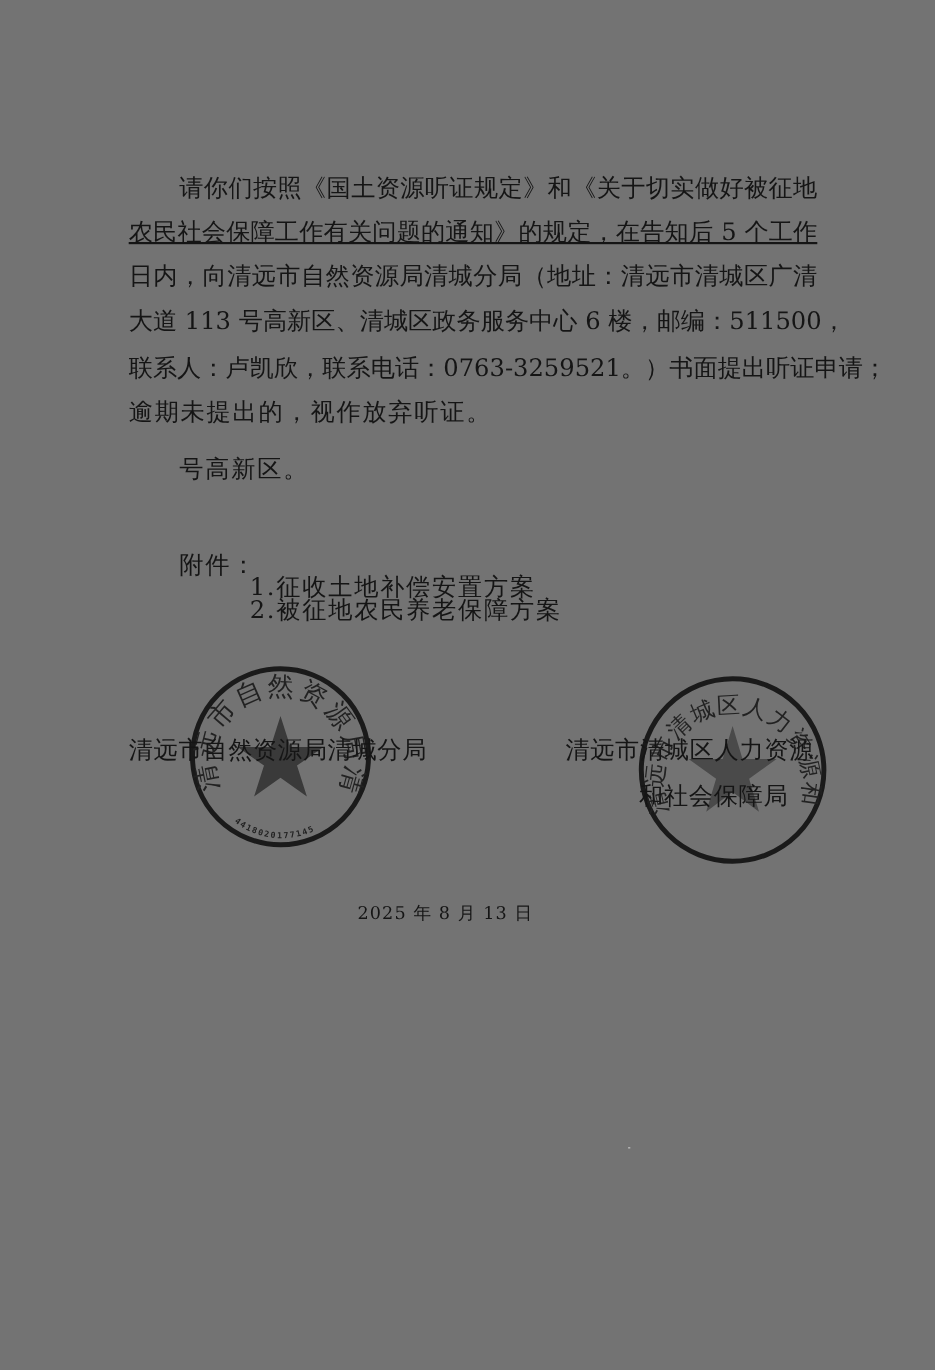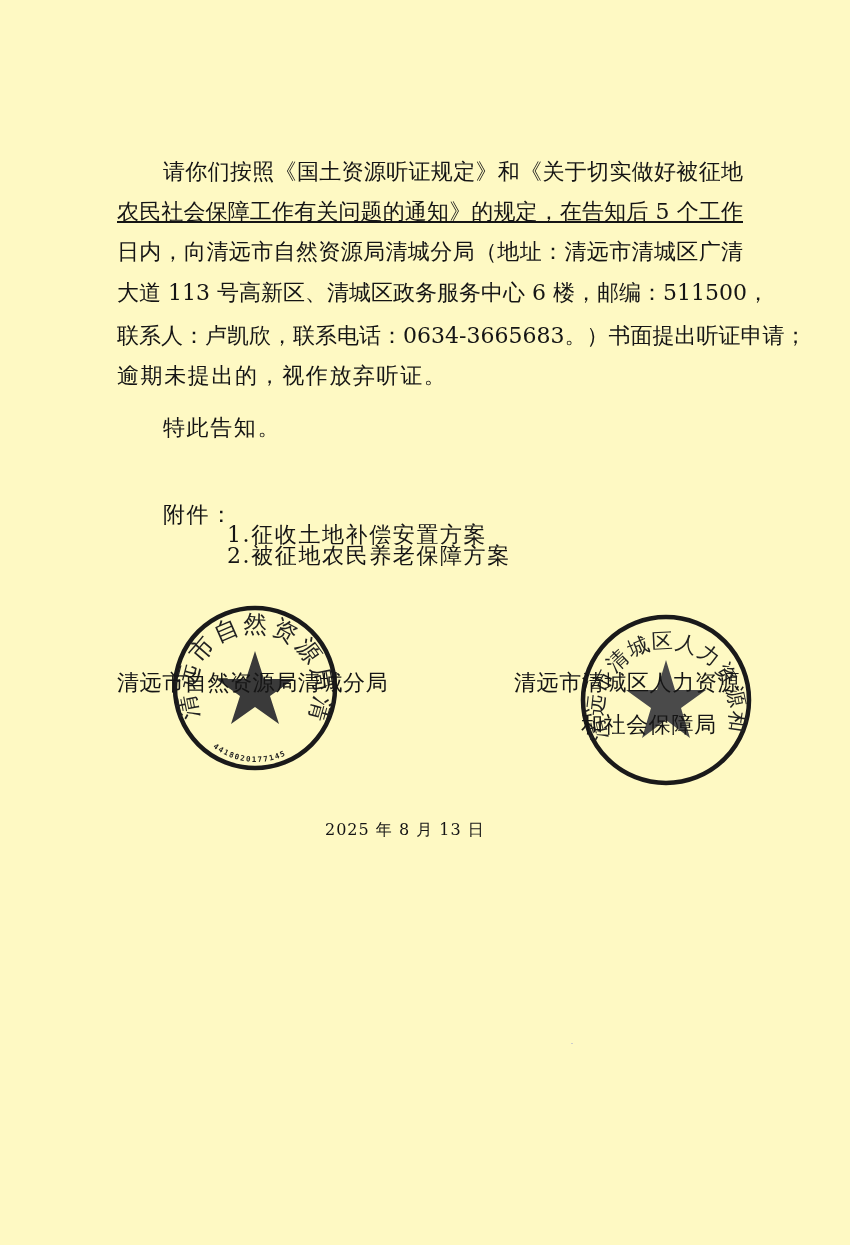--- a/index.html
+++ b/index.html
@@ -13,21 +13,21 @@
       position: relative;
       overflow: hidden;
       font-family: "DejaVu Serif", "Liberation Serif", serif;
       color: #151515;
     }
     .page {
       position: absolute;
       left: 0; top: 0;
       width: 850px;
       height: 1245px;
-      background: #fef9c3;
+      background: #737373;
     }
     .body-block {
       position: absolute;
       left: 117px;
       top: 156px;
       width: 626px;
     }
     .para-line {
       position: absolute;
       left: 0;
@@ -86,23 +86,23 @@
 </head>
 <body>
 
 <div class="page">
 
   <div class="body-block">
     <div class="para-line indent" style="top:0px; width:580px; text-align:justify; text-align-last:justify; letter-spacing:0;">请你们按照《国土资源听证规定》和《关于切实做好被征地</div>
     <div class="para-line justify" style="top:40px;text-decoration:underline;">农民社会保障工作有关问题的通知》的规定，在告知后 5 个工作</div>
     <div class="para-line justify" style="top:80px;">日内，向清远市自然资源局清城分局（地址：清远市清城区广清</div>
     <div class="para-line justify" style="top:121px;">大道 113 号高新区、清城区政务服务中心 6 楼，邮编：511500，</div>
-    <div class="para-line justify" style="top:164px;">联系人：卢凯欣，联系电话：0634-3665683。）书面提出听证申请；</div>
+    <div class="para-line justify" style="top:164px;">联系人：卢凯欣，联系电话：0763-3259521。）书面提出听证申请；</div>
     <div class="para-line" style="top:204px; letter-spacing:1.6px;">逾期未提出的，视作放弃听证。</div>
-    <div class="para-line indent" style="top:256px; letter-spacing:1.6px;">特此告知。</div>
+    <div class="para-line indent" style="top:256px; letter-spacing:1.6px;">号高新区。</div>
   </div>
 
   <div class="attach-line" style="left:163px; top:499px;">附件：</div>
   <div class="attach-line" style="left:227px; top:499px;margin-top:20px;">1.征收土地补偿安置方案</div>
   <div class="attach-line" style="left:227px; top:540px;">2.被征地农民养老保障方案</div>
 
   <svg class="seal" style="left:170px; top:603px;" width="170" height="170" viewBox="0 0 170 170">
     <defs>
       <path id="arcTopL" d="M 32 118 A 60 60 0 1 1 140 112"></path>
       <path id="arcBotL" d="M 38 140 A 70 70 0 0 0 136 138"></path>

